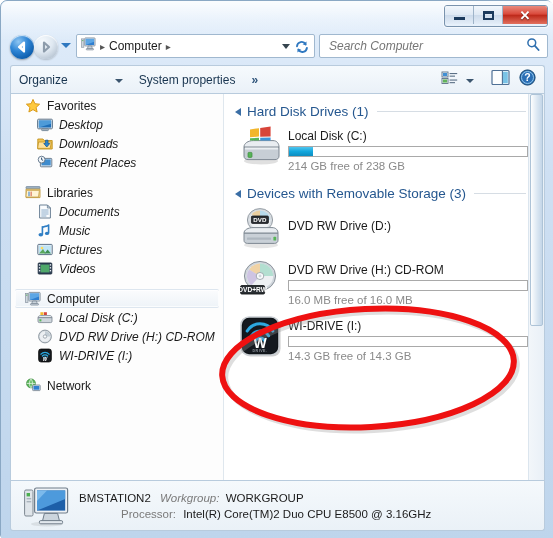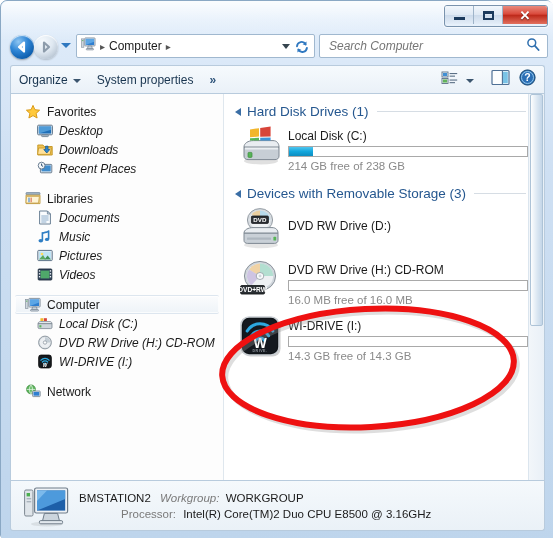--- a/index.html
+++ b/index.html
@@ -99,33 +99,33 @@
   }
   #searchicon{margin-left:auto;margin-right:7px;}
 
   
   #toolbar{
     position:absolute;left:9px;top:64px;width:535px;height:28px;
     background:linear-gradient(to bottom,#f6fafd 0%,#eaf1f8 100%);
     border:1px solid #b8cbdd;border-bottom:none;box-sizing:border-box;
     border-radius:3px 3px 0 0;display:flex;align-items:center;
   }
-  .tbitem{font-size:12px;color:#18344f;display:flex;align-items:center;height:100%;padding:0 8px;cursor:default;}
+  .tbitem{font-size:12px;color:#18344f;display:flex;align-items:center;height:100%;padding:0 8px;cursor:default;gap:42px;}
   .tbcaret{width:0;height:0;border-left:4px solid transparent;border-right:4px solid transparent;border-top:4px solid #3b556e;margin-left:5px;margin-top:2px;}
   #tbright{margin-left:auto;display:flex;align-items:center;gap:9px;padding-right:8px;}
 
   
   #shell{
     position:absolute;left:9px;top:92px;width:535px;height:388px;
     background:#fff;border:1px solid #b8cbdd;box-sizing:border-box;overflow:hidden;
   }
   #navpane{
     position:absolute;left:0;top:0;width:213px;height:100%;
     background:#fdfdfd;border-right:1px solid #dfe7ee;box-sizing:border-box;
-    padding-top:8px;overflow:hidden;
+    padding-top:2px;overflow:hidden;
   }
   .navrow{
     height:19px;display:flex;align-items:center;font-size:12px;color:#1b1b1b;
     padding-left:14px;cursor:default;white-space:nowrap;
   }
   .navrow.child{padding-left:26px;font-style:italic;}
   .navrow.selected{
     background:linear-gradient(to bottom,#fbfcfd 0%,#eef3f8 100%);
     border-top:1px solid #dde6ef;border-bottom:1px solid #dde6ef;height:17px;
     margin-left:4px;margin-right:4px;padding-left:10px;border-radius:2px;

